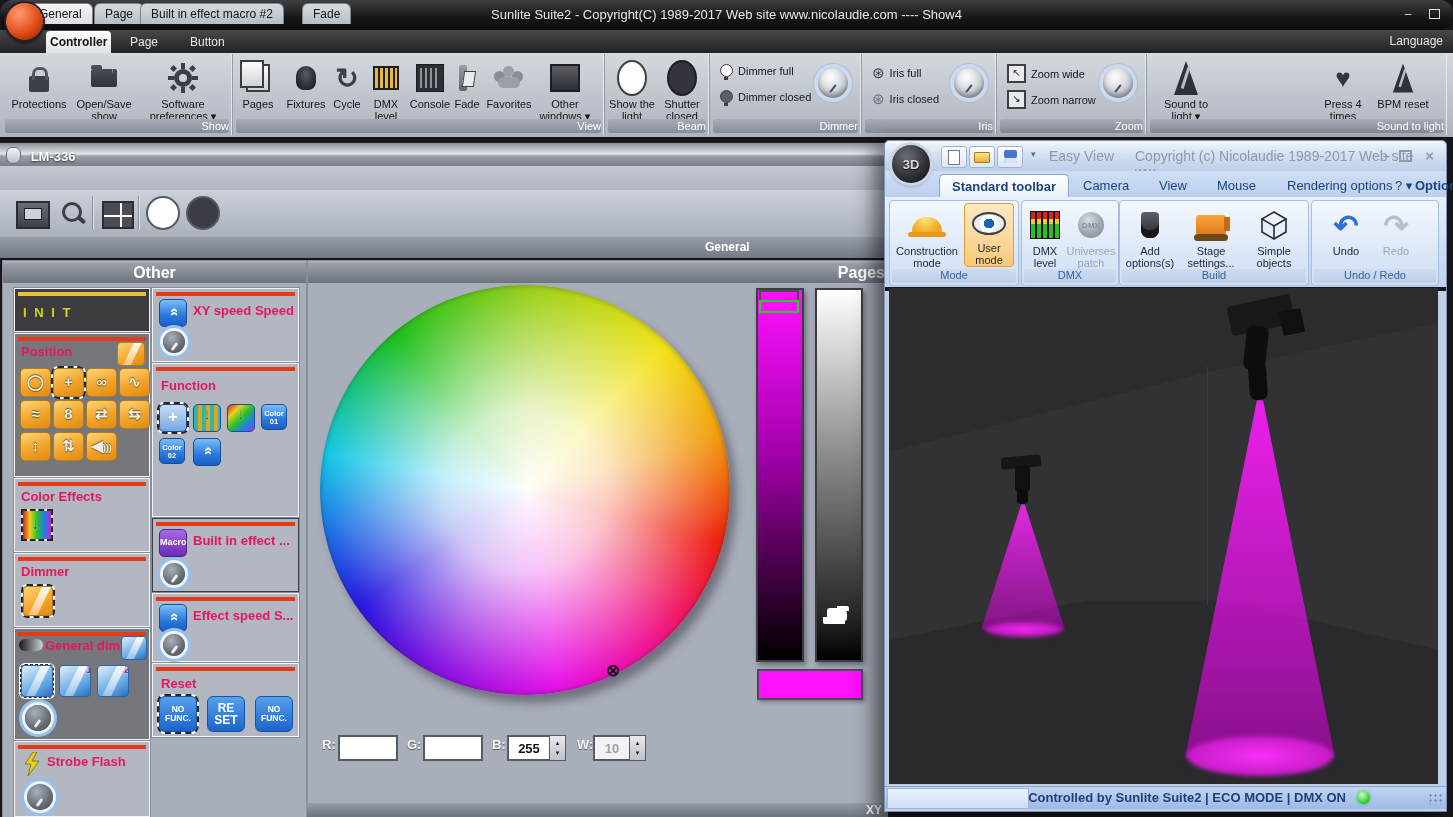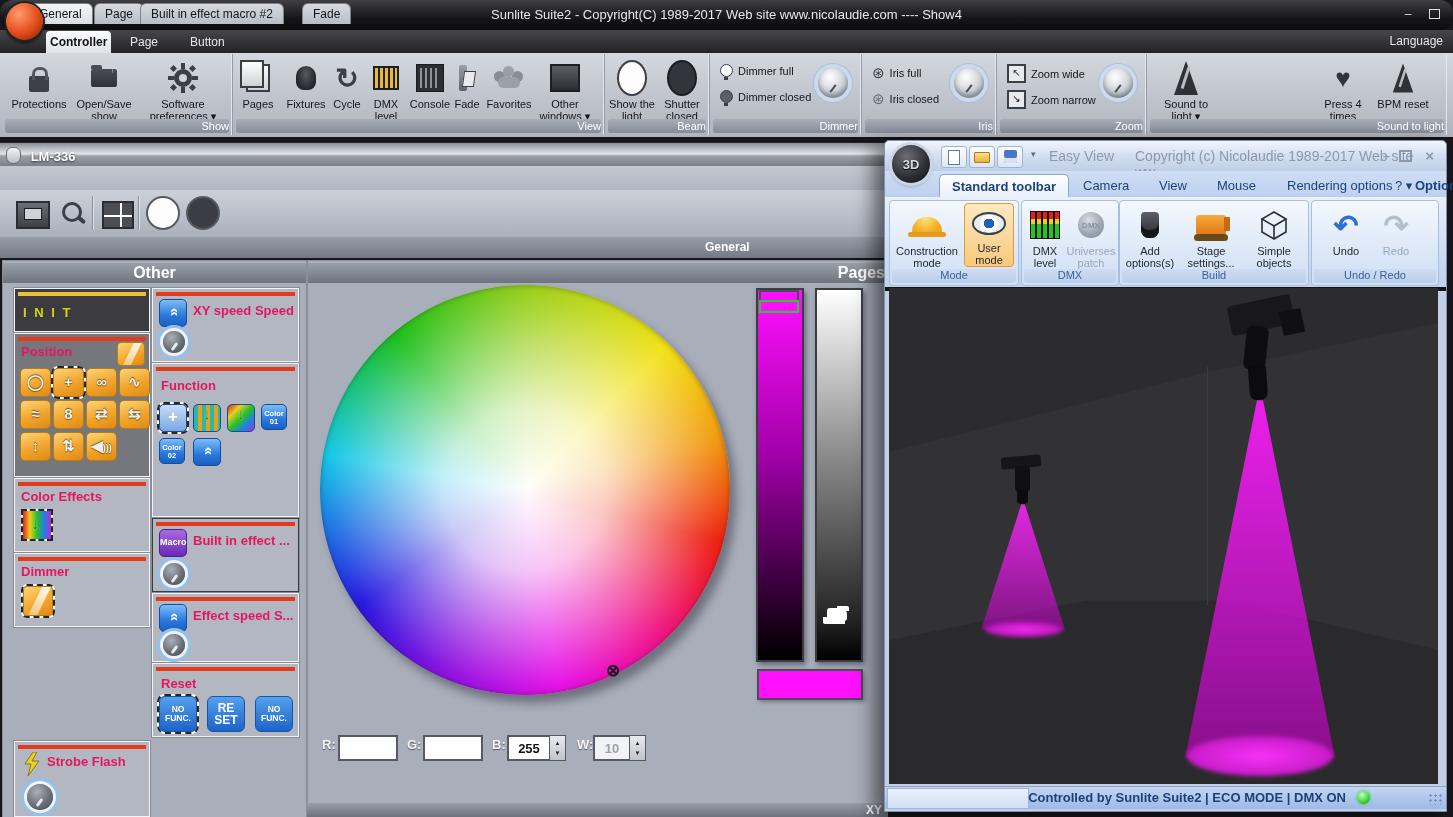--- a/index.html
+++ b/index.html
@@ -391,20 +391,34 @@
       <span class="abs" style="left:8px;top:4px;color:#0a8a0a;font-weight:bold;font-size:16px;text-shadow:0 0 2px #fff;">↓</span>
       </div>
   </div>
 
   <div class="abs blk" style="left:14px;top:553px;width:134px;height:72px;">
     <div class="redbar"></div>
     <div class="pinkT" style="left:6px;top:10px;">Dimmer</div>
     <div class="beamo seld" style="left:8px;top:32px;width:28px;height:28px;"></div>
   </div>
 
+  <div class="abs blk blk-dark" style="left:14px;top:628px;width:134px;height:110px;">
+    <div class="redbar"></div>
+    <div class="abs" style="left:4px;top:10px;width:24px;height:12px;background:linear-gradient(90deg,#16161a,#cfd3d9);border-radius:6px;"></div>
+    <div class="pinkT" style="left:30px;top:9px;">General dim</div>
+    <div class="beamb" style="left:106px;top:7px;width:24px;height:22px;"></div>
+    <div class="beamb" style="left:6px;top:36px;width:30px;height:30px;box-shadow:0 0 0 2px #fff;outline:1px dashed #222;"></div>
+    <div class="beamb" style="left:44px;top:36px;width:30px;height:30px;">
+      <span class="sup">1</span>
+      </div>
+    <div class="beamb" style="left:82px;top:36px;width:30px;height:30px;">
+      <span class="sup">2</span>
+      </div>
+    <div class="knob" style="left:10px;top:76px;width:26px;height:26px;"></div>
+  </div>
 
   <div class="abs blk" style="left:14px;top:741px;width:134px;height:74px;">
     <div class="redbar"></div>
     <svg class="abs" style="left:8px;top:10px;" width="18" height="24" viewBox="0 0 18 24">
       <polygon points="10,0 2,12 8,12 5,24 16,9 9,9 14,0" fill="#e8d020" stroke="#8a7a10" stroke-width="1"></polygon>
       </svg>
     <div class="pinkT" style="left:32px;top:12px;">Strobe Flash</div>
     <div class="knob" style="left:12px;top:42px;width:26px;height:26px;"></div>
   </div>
 

